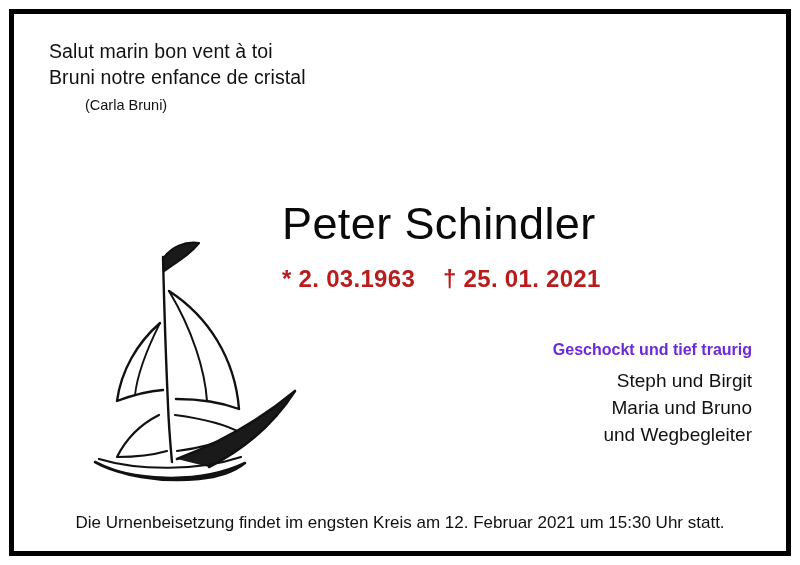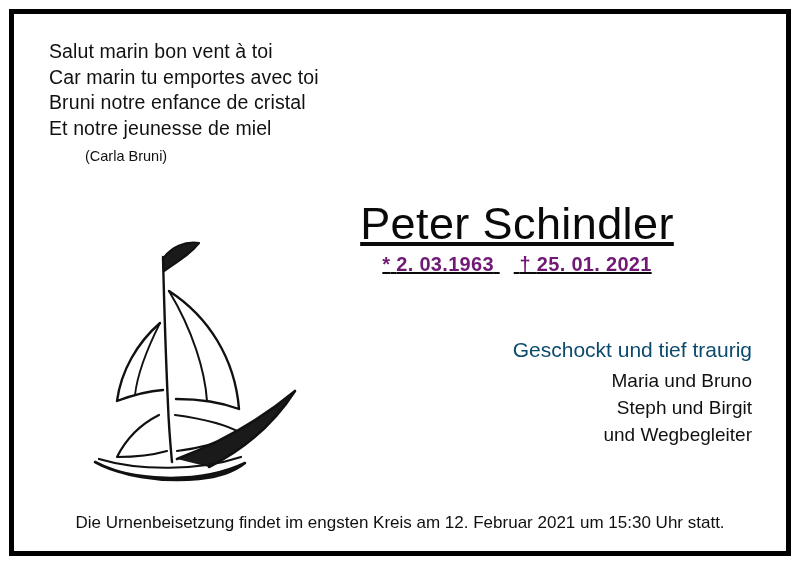--- a/index.html
+++ b/index.html
@@ -61,57 +61,56 @@
     color: #111111;
     margin-left: 36px;
   }
 
   
   .name-block {
     position: absolute;
     right: 34px;
     top: 185px;
     width: 470px;
-    text-align: center;
-    text-decoration: underline;
+    text-align: left;
   }
   .deceased-name {
     font-size: 45px;
     line-height: 50px;
     font-weight: 400;
     letter-spacing: 0.4px;
     color: #0a0a0a;
     white-space: nowrap;
   }
   .dates {
-    margin-top: 4px;
-    font-size: 20px;
+    margin-top: 16px;
+    font-size: 24px;
     font-weight: bold;
     letter-spacing: 0.3px;
-    color: #701a75;
+    color: #b91c1c;
     white-space: nowrap;
   }
   .dates .gap {
     display: inline-block;
     width: 14px;
   }
 
   
   .mourners {
     position: absolute;
     right: 34px;
     top: 322px;
     width: 470px;
     text-align: right;
   }
   .mourners-head {
-    font-size: 21px;
-    font-weight: normal;
+    font-size: 16px;
+    font-weight: bold;
     line-height: 27px;
-    color: #0c4a6e;
+    color: #6d28d9;
     margin-bottom: 4px;
     white-space: nowrap;
   }
   .mourner-line {
     font-size: 19px;
     line-height: 27px;
     color: #111111;
     white-space: nowrap;
   }
 
@@ -144,23 +143,21 @@
 <body>
 
 <div class="obituary">
 
   <div class="border-frame"></div>
 
   <div class="inner">
 
     <div class="poem">
       <div class="poem-line">Salut marin bon vent à toi</div>
-      <div class="poem-line">Car marin tu emportes avec toi</div>
       <div class="poem-line">Bruni notre enfance de cristal</div>
-      <div class="poem-line">Et notre jeunesse de miel</div>
       <div class="poem-attrib">(Carla Bruni)</div>
     </div>
 
     <div class="ship">
       <svg viewBox="0 0 260 265" xmlns="http://www.w3.org/2000/svg" fill="none" stroke="#111111" stroke-linecap="round" stroke-linejoin="round">
 
         <path d="M104 38 C104 38 106 120 109 186 C110 212 112 232 113 243" stroke-width="2.4"></path>
 
         <path d="M104 40 C112 28 126 22 140 24 C132 34 120 42 105 52 Z" stroke-width="2.2" fill="#1a1a1a"></path>
 
@@ -187,21 +184,21 @@
         <span>*</span>
         <span>2. 03.1963</span>
         <span class="gap"></span>
         <span>†</span>
         <span>25. 01. 2021</span>
       </div>
     </div>
 
     <div class="mourners">
       <div class="mourners-head">Geschockt und tief traurig</div>
+      <div class="mourner-line">Steph und Birgit</div>
       <div class="mourner-line">Maria und Bruno</div>
-      <div class="mourner-line">Steph und Birgit</div>
       <div class="mourner-line">und Wegbegleiter</div>
     </div>
 
     <div class="footer">Die Urnenbeisetzung findet im engsten Kreis am 12. Februar 2021 um 15:30 Uhr statt.</div>
 
   </div>
 </div>
 
 </body></html>

